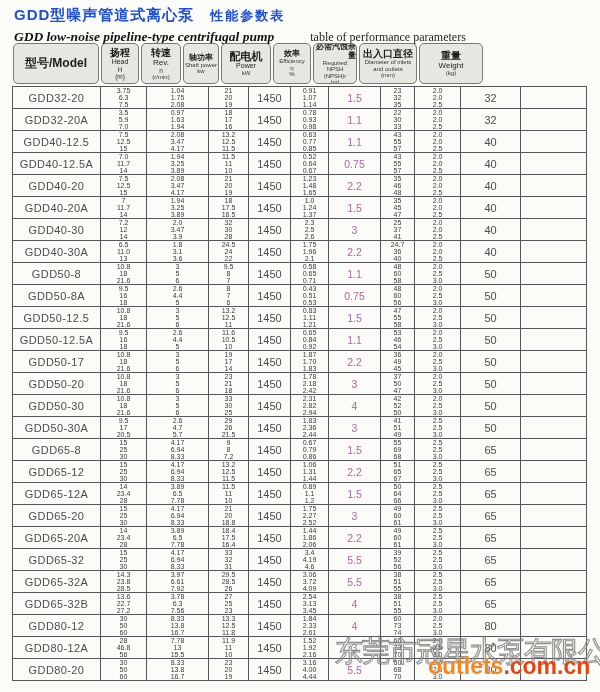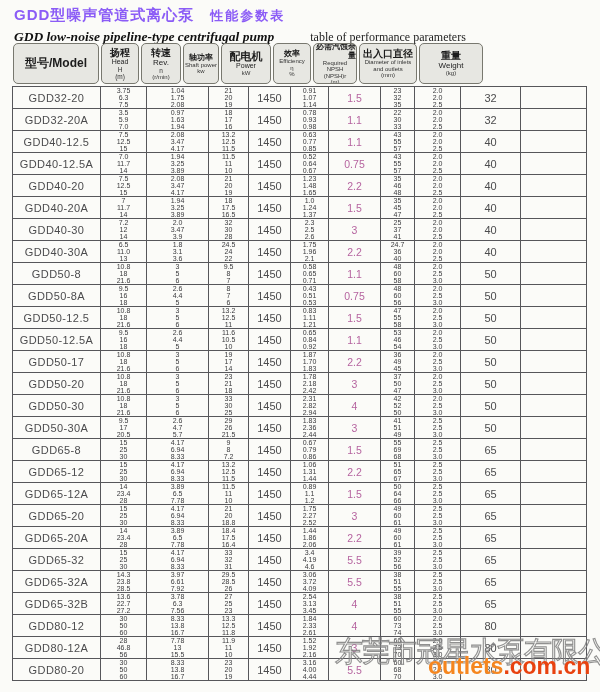--- a/index.html
+++ b/index.html
@@ -3,21 +3,21 @@
 <meta charset="utf-8">
 <style>
   html,body { margin:0; padding:0; background:#e9e9e6; }
   .page {
     position:relative; width:600px; height:692px; margin:0 auto;
     background:#fbfbf8; overflow:hidden;
     font-family:"Liberation Sans", sans-serif; color:#333;
   }
   
   .titles { position:absolute; left:14px; top:6px; width:580px; }
-  .t1 { font-size:15px; font-weight:bold; color:#8b5cf6; letter-spacing:1px; }
+  .t1 { font-size:15px; font-weight:bold; color:#1d4ed8; letter-spacing:1px; }
   .t1 .t1b { font-size:13px; margin-left:16px; letter-spacing:2px; }
   .t2 { margin-top:2px; font-family:"Liberation Serif", serif; }
   .t2 .t2a { font-size:13.5px; font-weight:bold; font-style:italic; color:#111; }
   .t2 .t2b { font-size:12px; margin-left:36px; color:#222; }
   
   .tablewrap { position:absolute; left:12px; top:42px; z-index:1; }
   .thead { display:flex; height:43px; }
   .hc { flex:none; box-sizing:border-box; padding:1px; height:100%; }
   .hbox {
     width:100%; height:100%; box-sizing:border-box;

